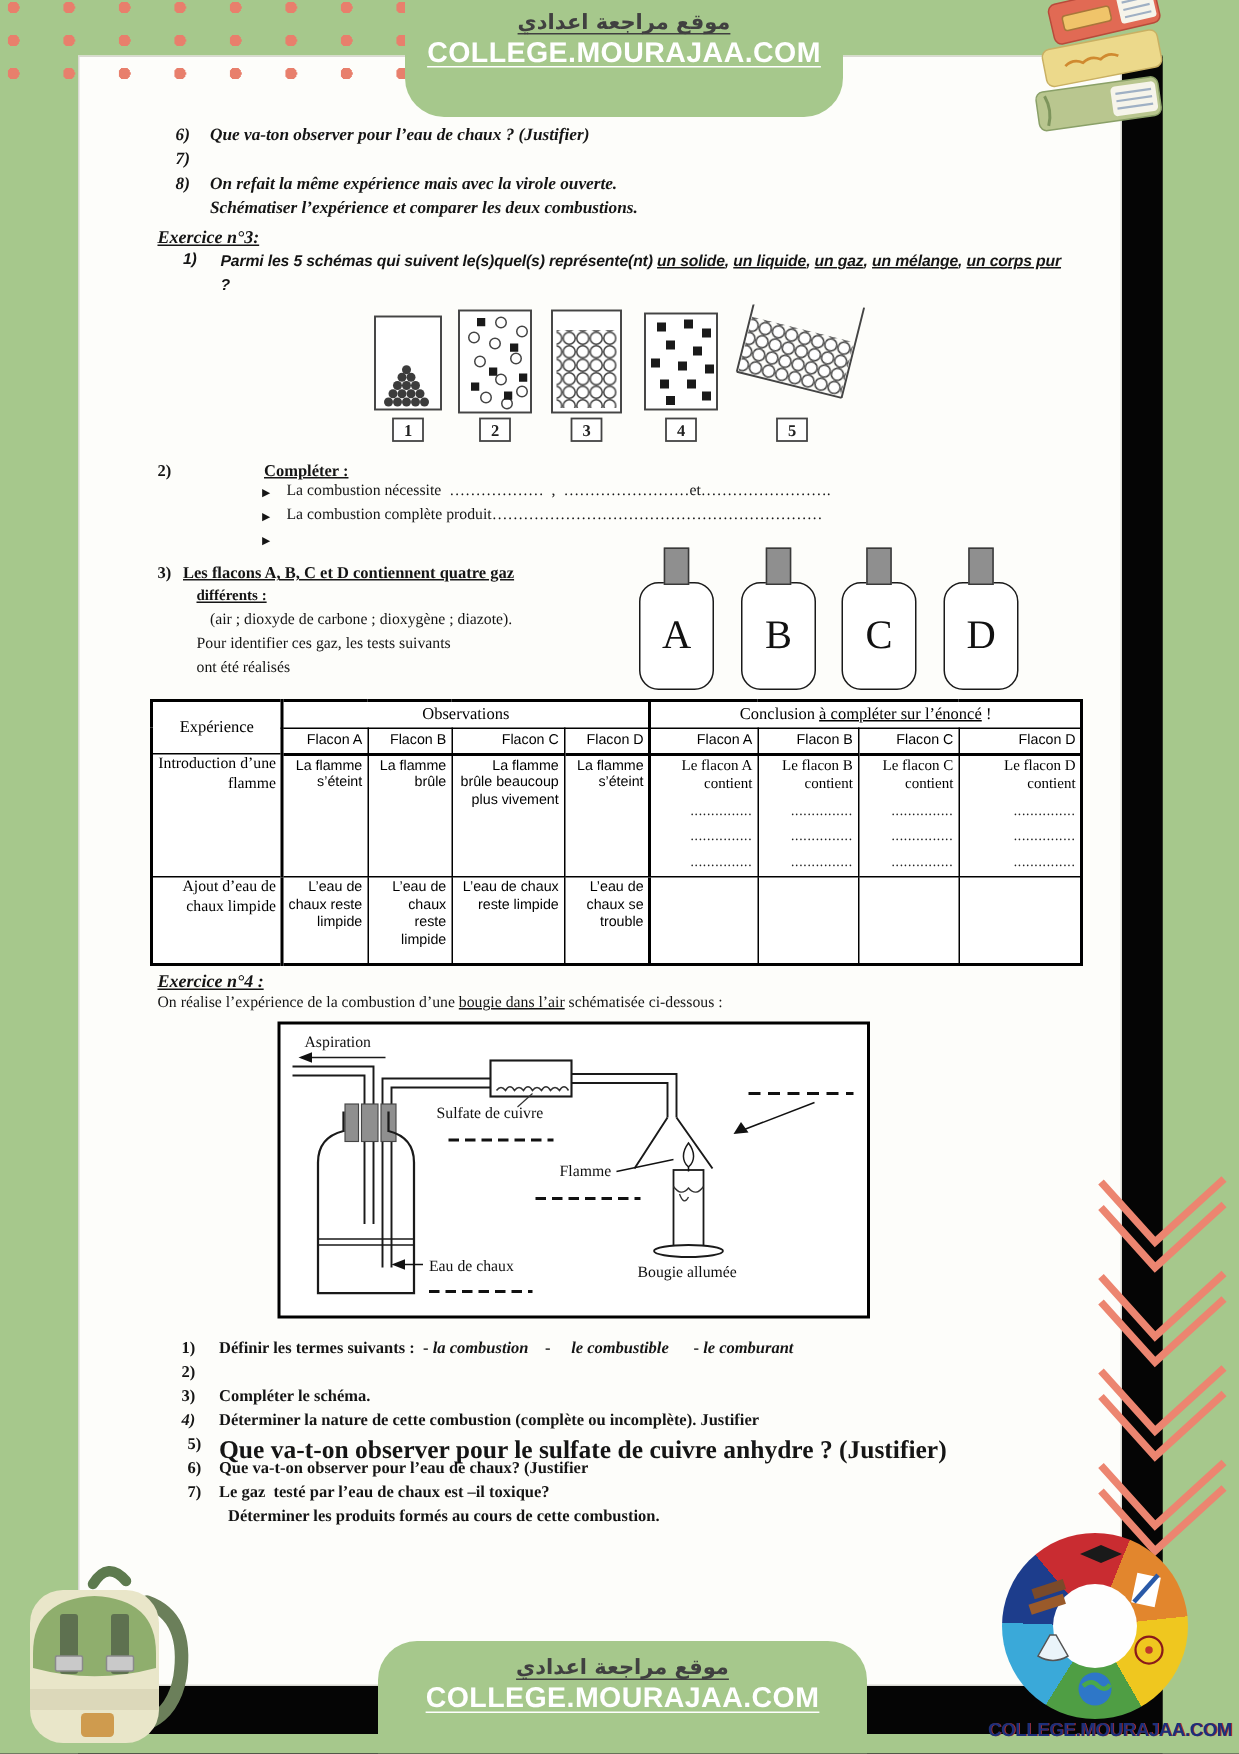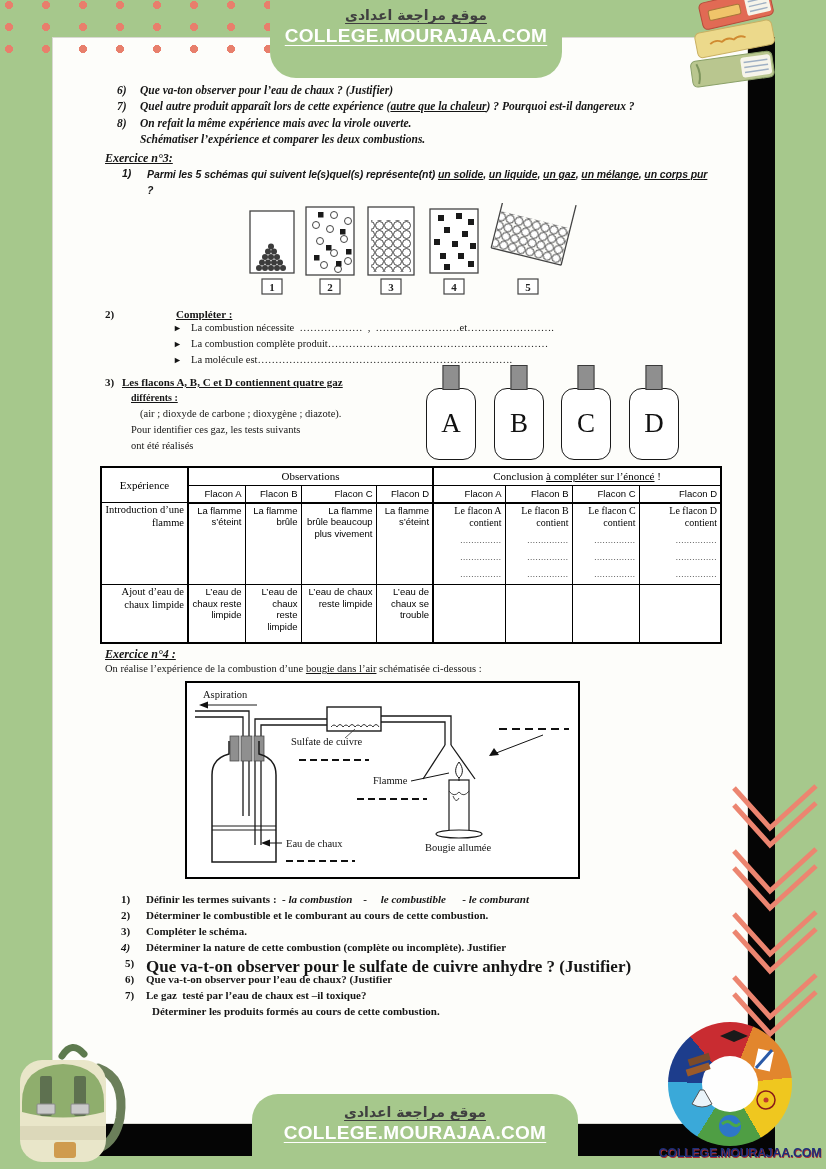--- a/index.html
+++ b/index.html
@@ -91,21 +91,20 @@
       <rect x="0" y="0" width="72" height="27" rx="5" fill="#e16a54" stroke="#b84a3a"></rect>
       <rect x="46" y="4" width="24" height="19" rx="2" fill="#f6f4ea"></rect>
       <path d="M49 9 H67 M49 14 H67 M49 19 H67" stroke="#9fb0c4" stroke-width="1.4" fill="none"></path>
       <rect x="8" y="9" width="32" height="10" rx="2" fill="#f0c46a" stroke="#a8763a"></rect>
     </g>
   </svg>
 
   <div class="line ser-bi" style="left:117px;top:84px;">6)</div>
   <div class="line ser-bi" style="left:140px;top:84px;"><span>Que va-ton observer pour l’eau de chaux ? (Justifier)</span></div>
   <div class="line ser-bi" style="left:117px;top:100px;">7)</div>
-  <div class="line ser-bi" style="left:140px;top:100px;"><span>Quel autre produit apparaît lors de cette expérience (</span><span class="u">autre que la chaleur</span><span>) ? Pourquoi est-il dangereux ?</span></div>
   <div class="line ser-bi" style="left:117px;top:117px;">8)</div>
   <div class="line ser-bi" style="left:140px;top:117px;"><span>On refait la même expérience mais avec la virole ouverte.</span></div>
   <div class="line ser-bi" style="left:140px;top:133px;"><span>Schématiser l’expérience et comparer les deux combustions.</span></div>
 
   <div class="line extitle" style="left:105px;top:151px;">Exercice n°3:</div>
   <div class="line sans-bi" style="left:122px;top:167px;">1)</div>
   <div class="line sans-bi wrap" style="left:147px;top:167px;width:566px;line-height:15.5px;"><span>Parmi les 5 schémas qui suivent le(s)quel(s) représente(nt) </span><span class="u">un solide</span><span>, </span><span class="u">un liquide</span><span>, </span><span class="u">un gaz</span><span>, </span><span class="u">un mélange</span><span>, </span><span class="u">un corps pur</span><span> ?</span></div>
 
   <svg class="abs" style="left:240px;top:203px;" width="340" height="102" viewBox="0 0 340 102">
     <defs>
@@ -200,21 +199,20 @@
     </g>
   </svg>
 
   <div class="line ser-b" style="left:105px;top:308px;font-size:11px;">2)</div>
   <div class="line ser-b u" style="left:131px;top:308px;font-size:11px;margin-left:45px;">Compléter :</div>
   <div class="line ser" style="left:173px;top:323px;font-size:9px;">►</div>
   <div class="line ser clip" style="left:191px;top:322px;width:522px;"><span>La combustion nécessite  </span><span>………………  ,  ……………………et…………………….</span></div>
   <div class="line ser" style="left:173px;top:339px;font-size:9px;">►</div>
   <div class="line ser clip" style="left:191px;top:338px;width:522px;"><span>La combustion complète produit</span><span>………………………………………………………</span></div>
   <div class="line ser" style="left:173px;top:355px;font-size:9px;">►</div>
-  <div class="line ser clip" style="left:191px;top:354px;width:522px;"><span>La molécule est</span><span>……………………………………………………………….</span></div>
 
   <div class="line ser-b" style="left:105px;top:376px;font-size:11px;">3)</div>
   <div class="line ser-b u" style="left:122px;top:376px;font-size:11px;">Les flacons A, B, C et D contiennent quatre gaz</div>
   <div class="line ser-b u" style="left:131px;top:392px;font-size:10px;">différents :</div>
   <div class="line ser" style="left:140px;top:408px;">(air ; dioxyde de carbone ; dioxygène ; diazote).</div>
   <div class="line ser" style="left:131px;top:424px;">Pour identifier ces gaz, les tests suivants</div>
   <div class="line ser" style="left:131px;top:440px;">ont été réalisés</div>
 
   <div class="flask" style="left:426px;top:388px;"><div class="stopper"></div><span class="letter">A</span></div>
   <div class="flask" style="left:494px;top:388px;"><div class="stopper"></div><span class="letter">B</span></div>
@@ -347,21 +345,20 @@
       <text x="186" y="101" font-family="Liberation Serif,serif" font-size="10.5" fill="#111">Flamme</text>
       <line x1="224" y1="98" x2="262" y2="90" stroke="#111" stroke-width="1"></line>
       <path d="M170 116 H240" stroke="#111" stroke-width="2" stroke-dasharray="7 4" fill="none"></path>
       <text x="238" y="168" font-family="Liberation Serif,serif" font-size="10.5" fill="#111">Bougie allumée</text>
     </svg>
   </div>
 
   <div class="line ser-b" style="left:121px;top:893px;font-size:11px;">1)</div>
   <div class="line ser-b" style="left:146px;top:893px;font-size:11px;"><span>Définir les termes suivants :  - </span><span class="it">la combustion</span><span>    -     </span><span class="it">le combustible</span><span>      - </span><span class="it">le comburant</span></div>
   <div class="line ser-b" style="left:121px;top:909px;font-size:11px;">2)</div>
-  <div class="line ser-b" style="left:146px;top:909px;font-size:11px;">Déterminer le combustible et le comburant au cours de cette combustion.</div>
   <div class="line ser-b" style="left:121px;top:925px;font-size:11px;">3)</div>
   <div class="line ser-b" style="left:146px;top:925px;font-size:11px;">Compléter le schéma.</div>
   <div class="line ser-b it" style="left:121px;top:941px;font-size:11px;">4)</div>
   <div class="line ser-b" style="left:146px;top:941px;font-size:11px;">Déterminer la nature de cette combustion (complète ou incomplète). Justifier</div>
   <div class="line ser-b" style="left:125px;top:957px;font-size:11px;">5)</div>
   <div class="line ser-b" style="left:146px;top:957px;font-size:17px;">Que va-t-on observer pour le sulfate de cuivre anhydre ? (Justifier)</div>
   <div class="line ser-b" style="left:125px;top:973px;font-size:11px;">6)</div>
   <div class="line ser-b" style="left:146px;top:973px;font-size:11px;text-align:right;">Que va-t-on observer pour l’eau de chaux? (Justifier</div>
   <div class="line ser-b" style="left:125px;top:989px;font-size:11px;">7)</div>
   <div class="line ser-b" style="left:146px;top:989px;font-size:11px;">Le gaz  testé par l’eau de chaux est –il toxique?</div>

